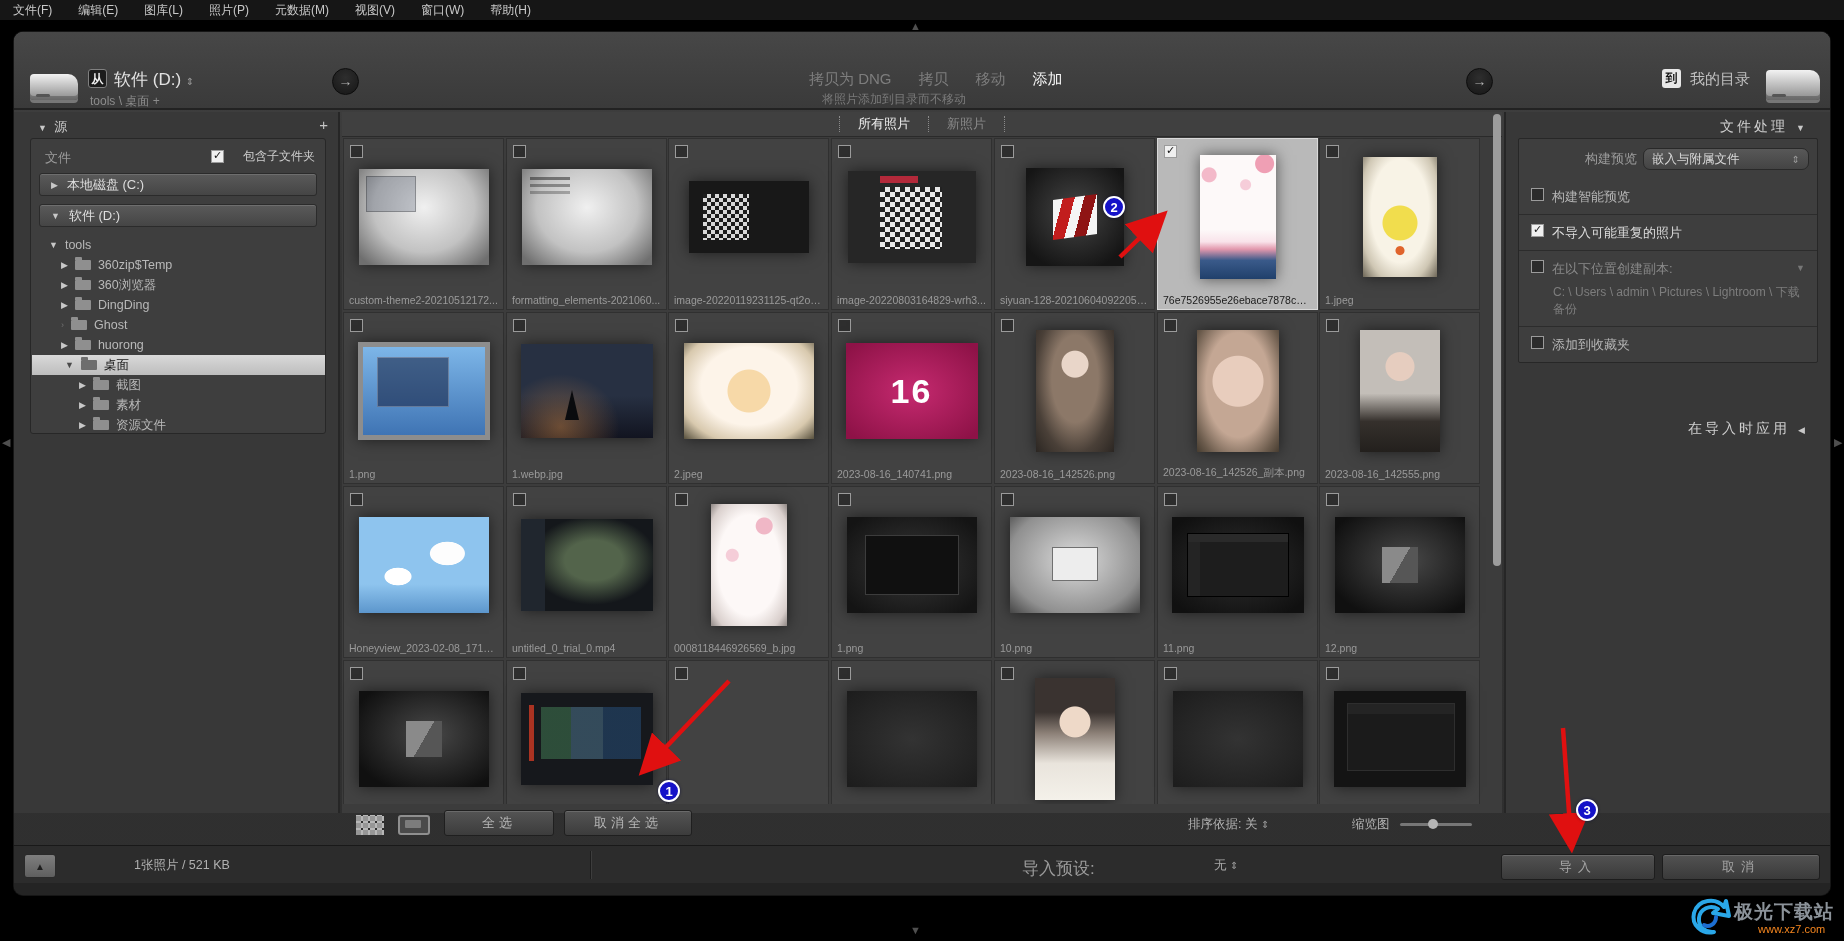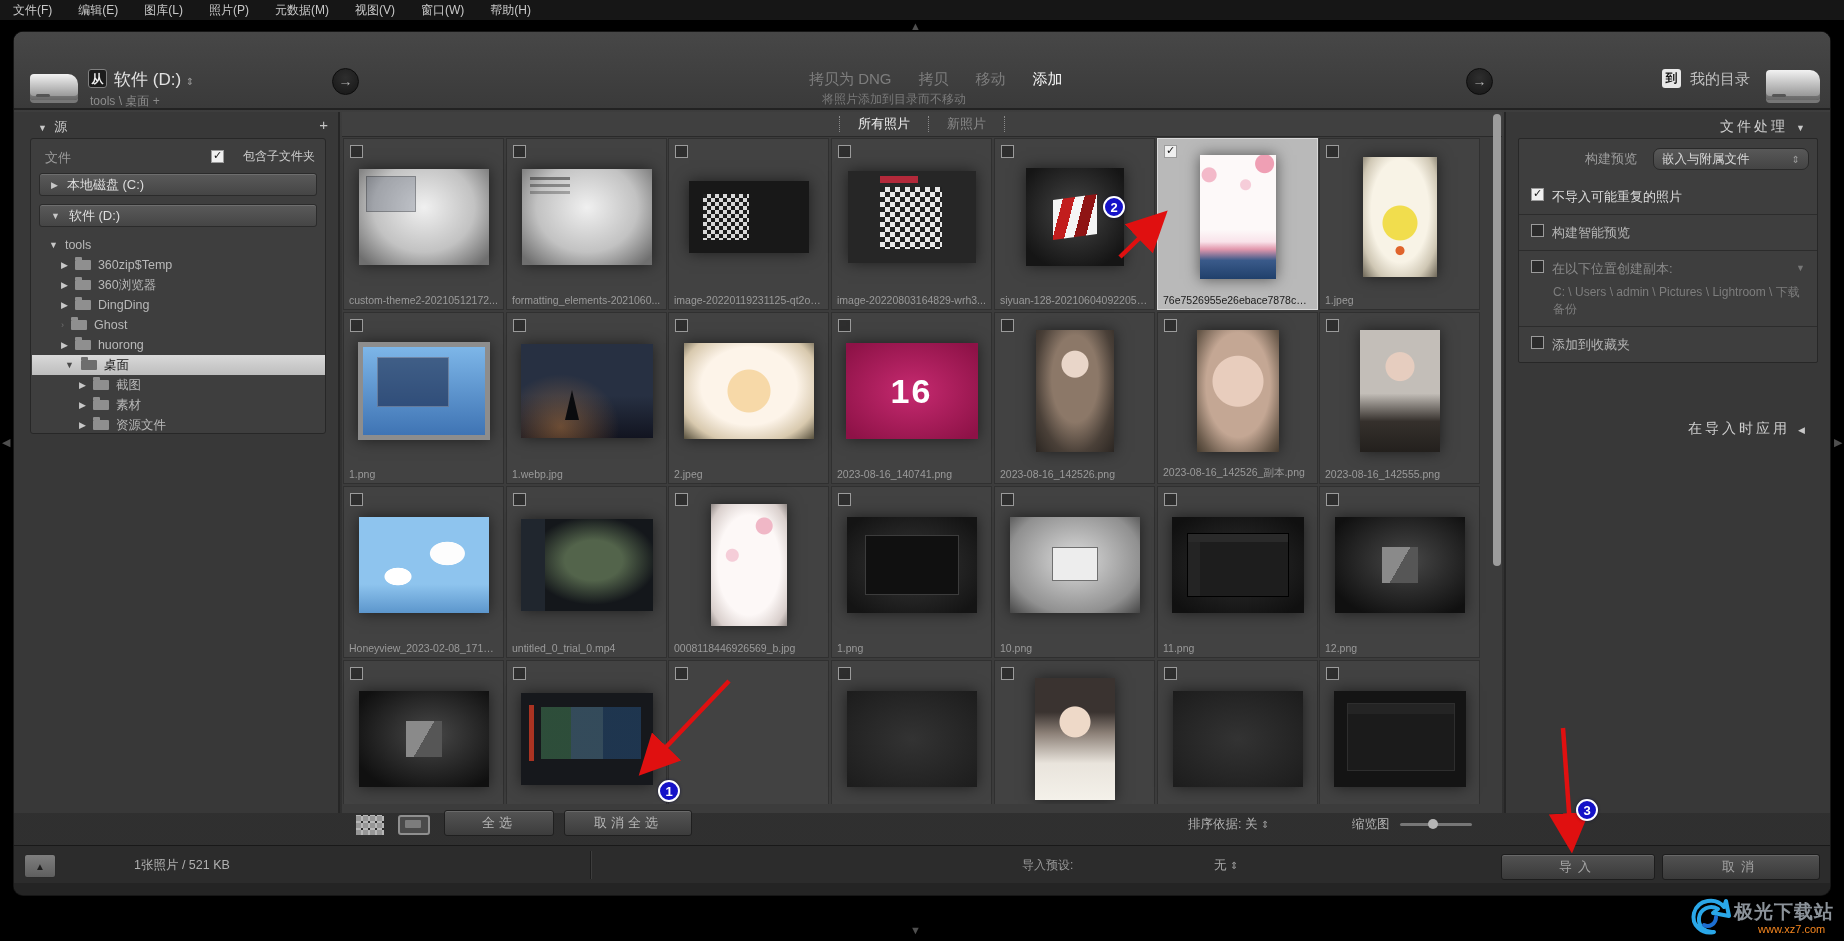--- a/index.html
+++ b/index.html
@@ -57,21 +57,21 @@
   .rp-head { position:absolute; right:22px; font-size:14px; color:#cfcfcf; letter-spacing:3px; }
   .rp-head .tri { margin-left:8px; }
   #rp-box { position:absolute; left:12px; top:26px; width:300px; background:#3e3e3e; border:1px solid #272727; border-radius:2px; }
   .rp-row { position:relative; border-top:1px solid #2c2c2c; padding:8px 10px 8px 12px; }
   .rp-row:first-child { border-top:none; }
   .rp-row .lab { font-size:13px; color:#b5b5b5; margin-left:8px; }
   .rp-row.on .lab { color:#dcdcdc; }
   .rp-row.dis .lab { color:#8a8a8a; }
   .rp-row .sub { font-size:12px; color:#7d7d7d; margin:6px 0 0 22px; }
   .rp-row .dd-tri { position:absolute; right:12px; top:12px; color:#777; font-size:9px; }
-  #bp-row { display:flex; align-items:center; gap:16px; padding:9px 8px 9px 0; }
+  #bp-row { display:flex; align-items:center; gap:6px; padding:9px 8px 9px 0; }
   #bp-lab { width:118px; text-align:right; font-size:13px; color:#9c9c9c; }
   #bp-dd { flex:1; height:22px; background:linear-gradient(180deg,#585858,#444); border:1px solid #292929; border-radius:7px; font-size:12.5px; color:#d8d8d8; padding:2px 8px; display:flex; justify-content:space-between; align-items:center; }
   #apply-head { top:308px; }
 
   
   #gridwrap { position:absolute; left:328px; top:80px; width:1160px; height:701px; background:#3c3c3c; }
   #tabsbar { position:absolute; left:0; top:0; width:100%; height:25px; background:#404040; border-bottom:1px solid #2a2a2a; display:flex; justify-content:center; align-items:center; gap:0; }
   .tabsep { width:1px; height:16px; border-left:1px dotted #8a8a8a; margin:0 18px; }
   .gtab { font-size:13px; color:#8a8a8a; }
   .gtab.active { color:#f0f0f0; }
@@ -168,21 +168,21 @@
   #sortrow { position:absolute; left:846px; top:3px; font-size:12.5px; color:#b5b5b5; }
   #thumbrow { position:absolute; left:1010px; top:3px; font-size:12.5px; color:#b5b5b5; display:flex; align-items:center; gap:10px; }
   #tslider { width:72px; height:3px; background:#777; border-radius:2px; position:relative; }
   #tslider::after { content:""; position:absolute; left:28px; top:-4px; width:10px; height:10px; border-radius:50%; background:#b5b5b5; }
 
   
   #statusbar { position:absolute; left:0; top:813px; width:1816px; height:38px; background:#2c2c2c; border-top:1px solid #191919; }
   #up-btn { position:absolute; left:10px; top:8px; width:32px; height:24px; background:linear-gradient(180deg,#7e7e7e,#5f5f5f); border:1px solid #2a2a2a; border-radius:3px; color:#1e1e1e; font-size:10px; text-align:center; line-height:23px; }
   #count { position:absolute; left:120px; top:11px; font-size:12.5px; color:#b0b0b0; }
   #sb-sep { position:absolute; left:576px; top:5px; width:1px; height:28px; background:#1d1d1d; box-shadow:1px 0 0 #3d3d3d; }
-  #preset { position:absolute; left:1008px; top:11px; font-size:12px; color:#9a9a9a; }
+  #preset { position:absolute; left:1008px; top:11px; font-size:17px; color:#9a9a9a; }
   #preset-val { position:absolute; left:1200px; top:11px; font-size:12.5px; color:#a8a8a8; }
   .bigbtn { position:absolute; top:8px; height:26px; background:linear-gradient(180deg,#525252,#3a3a3a); border:1px solid #1d1d1d; box-shadow:inset 0 1px 0 #686868; border-radius:3px; color:#a5a5a5; font-size:13px; text-align:center; line-height:24px; letter-spacing:6px; }
   #import-btn { left:1487px; width:154px; }
   #cancel-btn { left:1648px; width:158px; }
   #dlg-bottom { position:absolute; left:0; top:851px; width:1816px; height:12px; background:#242424; }
 
   
   #wm { position:absolute; left:858px; top:747px; width:640px; height:150px; background:rgba(252,252,252,.86); z-index:40; box-shadow:0 0 8px rgba(0,0,0,.35); }
   #wm-title { position:absolute; left:16px; top:4px; font-size:60px; font-weight:900; color:var(--wm-red,#e30505); letter-spacing:7px; }
   #wm-tag { position:absolute; left:374px; top:1px; width:262px; height:147px; border-radius:26px; background:var(--tag-blue,#2667d9); display:flex; align-items:center; justify-content:center; color:#f2f2f2; font-size:112px; font-weight:bold; letter-spacing:1px; }
@@ -464,22 +464,22 @@
       <div class="rp-head" style="top:6px;"><span>文件处理</span><span class="tri">▼</span></div>
       <div id="rp-box">
         <div id="bp-row" class="rp-row">
           <div id="bp-lab">构建预览</div>
           <div id="bp-dd">
             <span>嵌入与附属文件</span>
               <span class="updn">⇕</span>
           </div>
         </div>
         <div id="rp-opts">
+            <div class="rp-row"><span class="cb"></span><span class="lab">构建智能预览</span></div>
             <div class="rp-row on"><span class="cb on"></span><span class="lab">不导入可能重复的照片</span></div>
-            <div class="rp-row"><span class="cb"></span><span class="lab">构建智能预览</span></div>
             <div class="rp-row dis"><span class="cb"></span><span class="lab">在以下位置创建副本:</span><span class="dd-tri">▼</span><div class="sub">C: \ Users \ admin \ Pictures \ Lightroom \ 下载备份</div></div>
             <div class="rp-row"><span class="cb"></span><span class="lab">添加到收藏夹</span></div>
           </div>
       </div>
       <div class="rp-head" id="apply-head"><span>在导入时应用</span><span class="tri">◀</span></div>
     </div>
 
     <div id="gfoot">
       <div id="grid-ico"></div>
       <div id="loupe-ico"></div>

